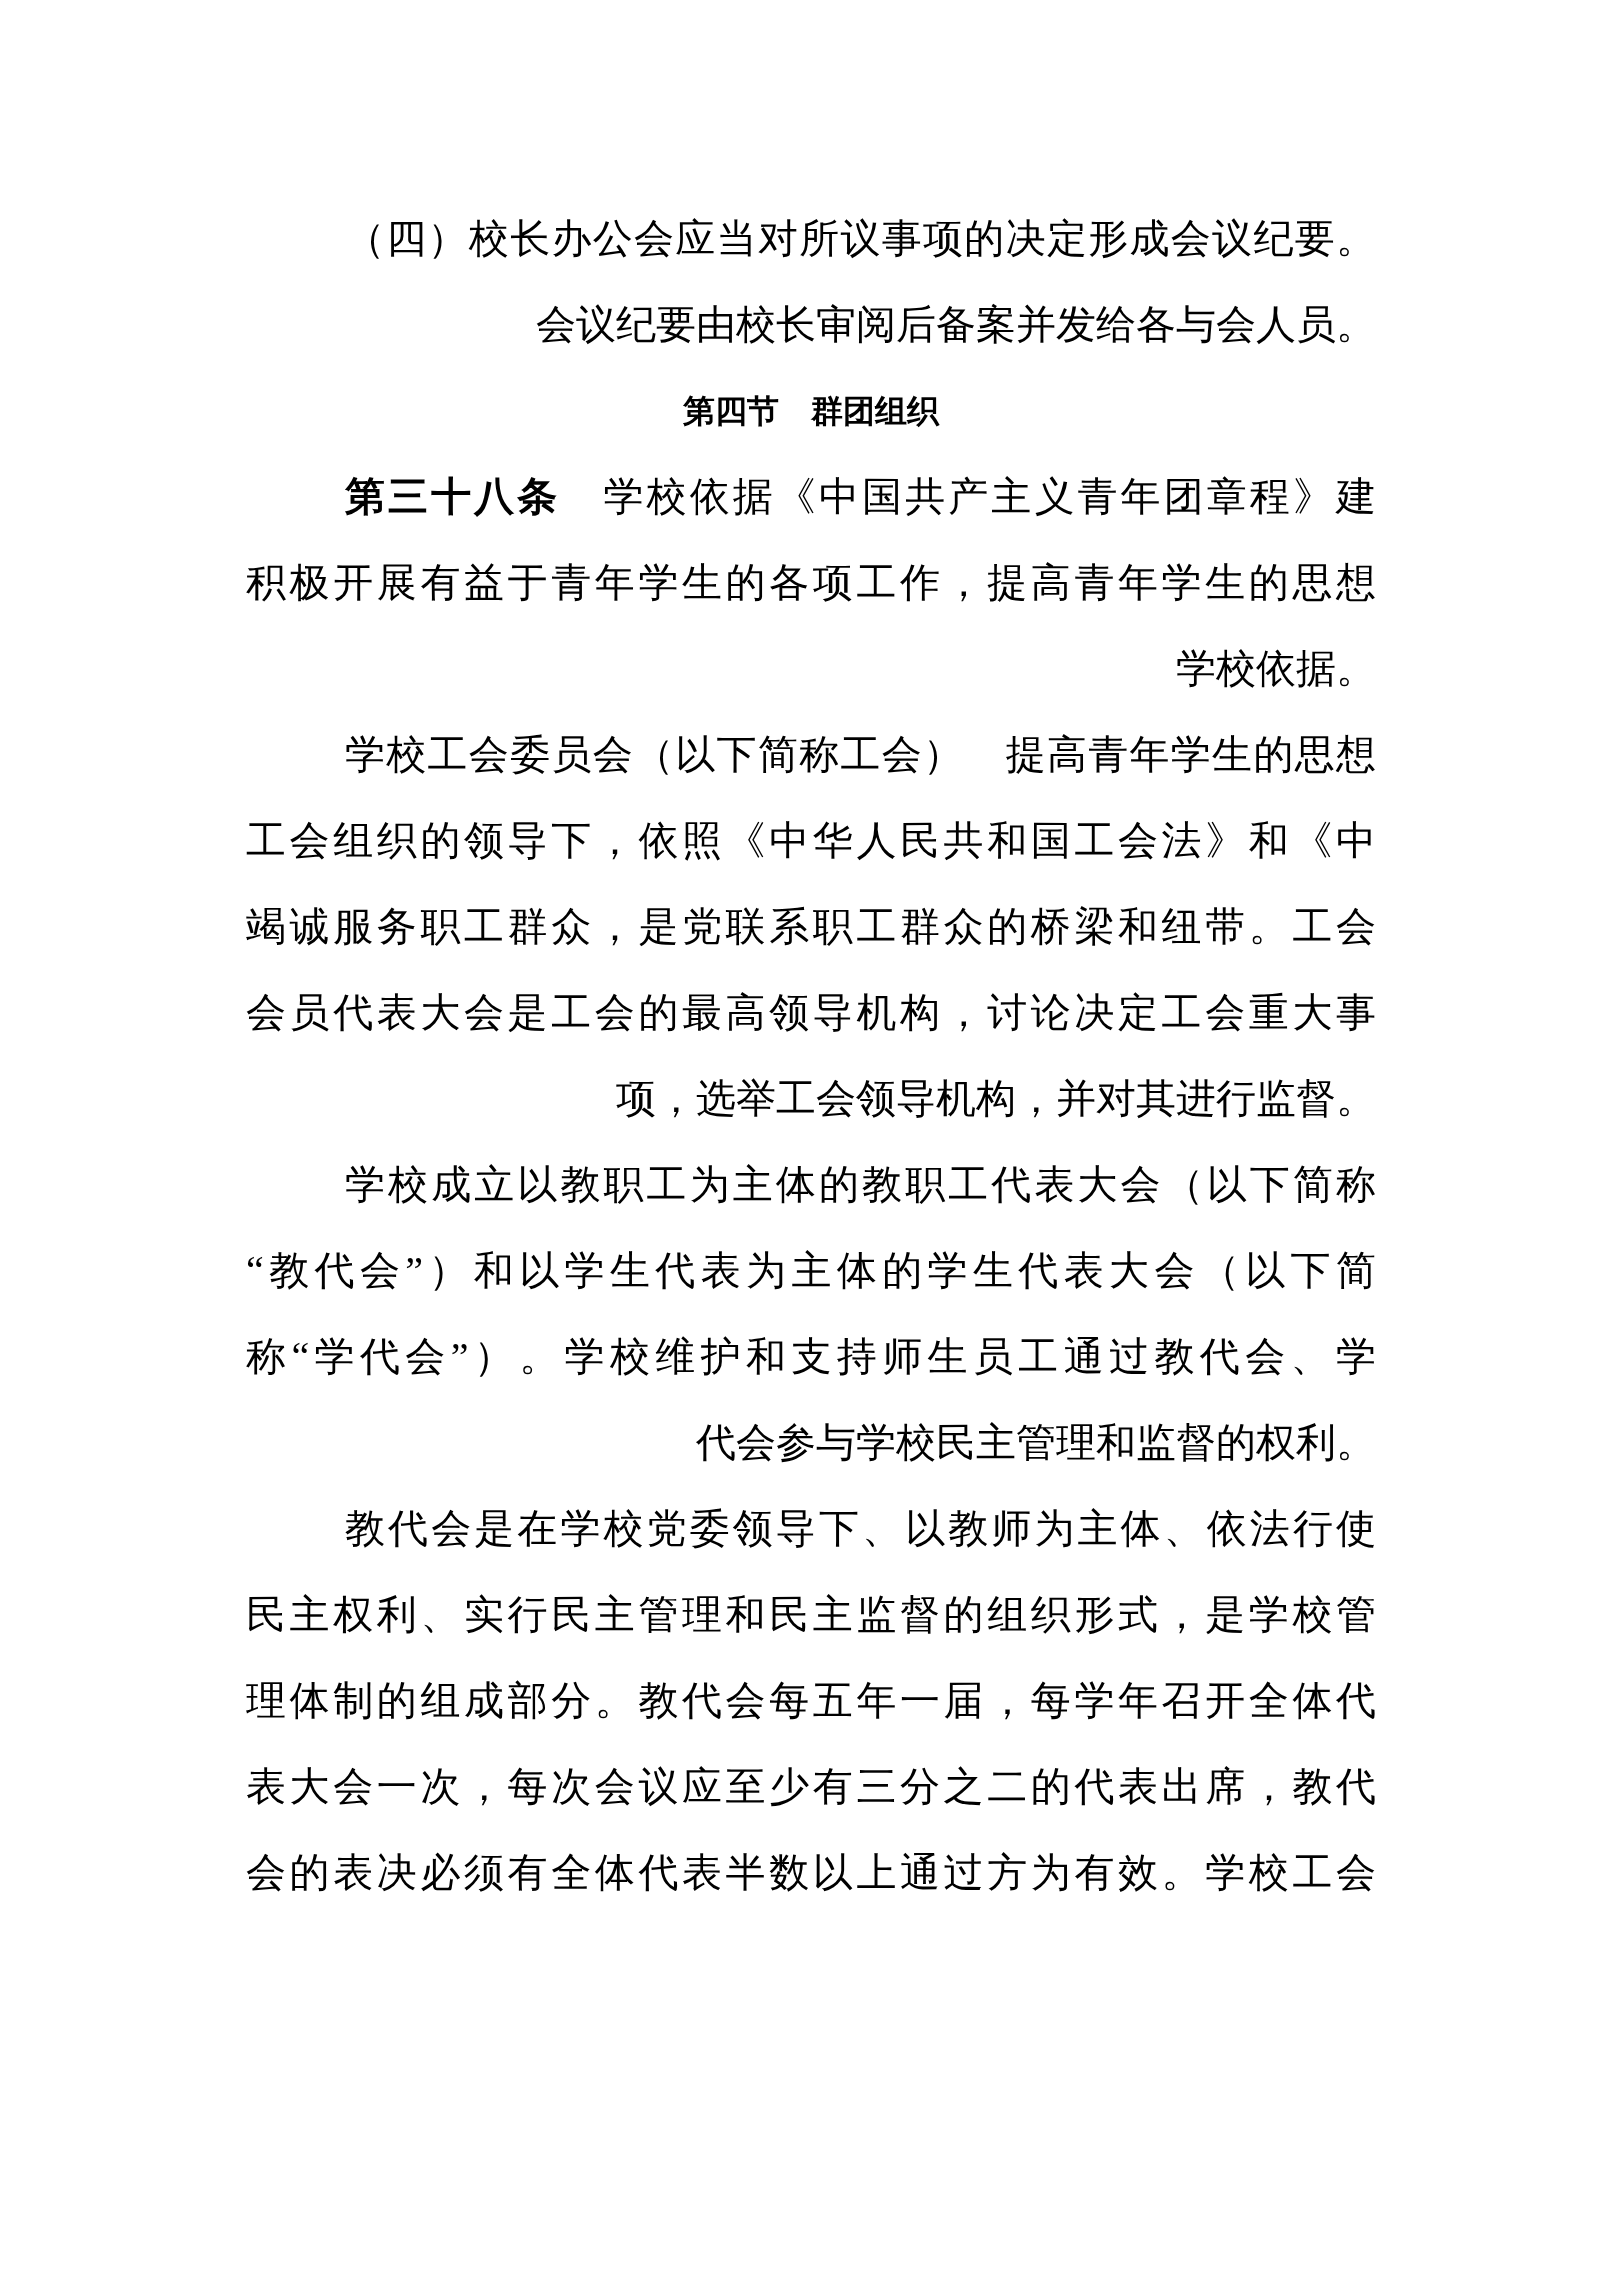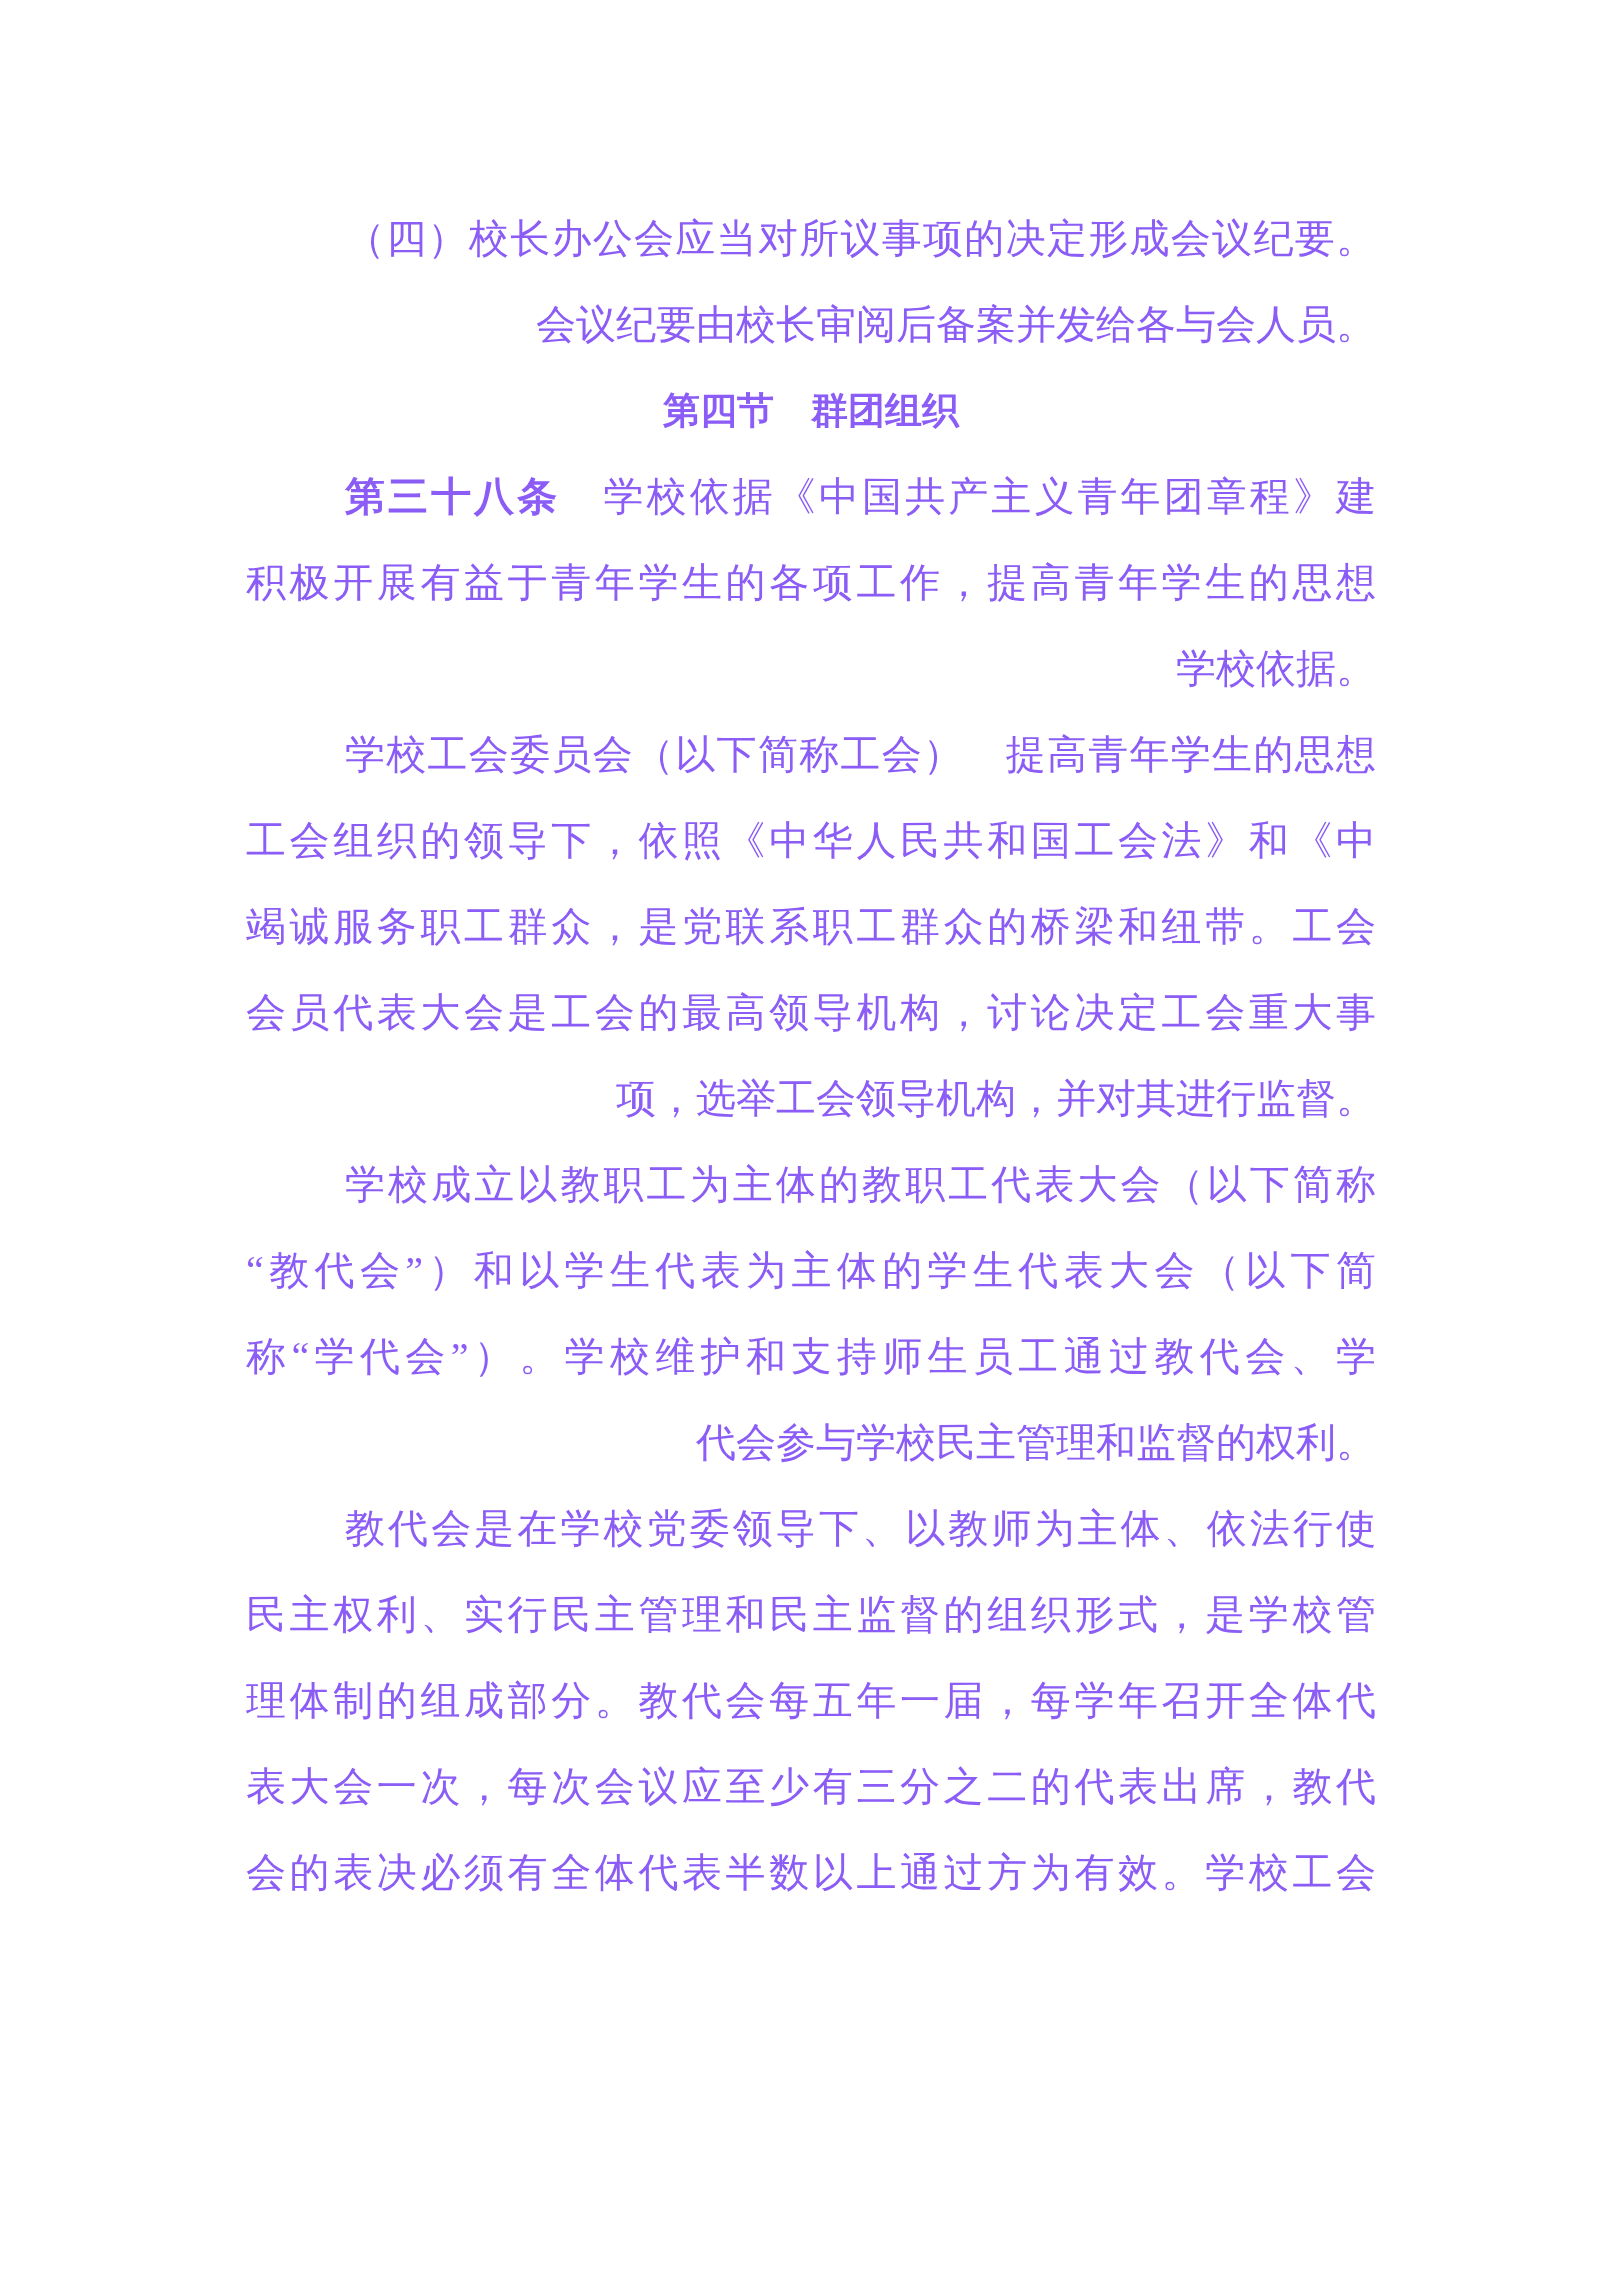--- a/index.html
+++ b/index.html
@@ -8,21 +8,21 @@
     height: 2295px;
     background: #ffffff;
     position: relative;
   }
   .page {
     position: absolute;
     left: 0; top: 0;
     width: 1623px;
     height: 2295px;
     background: #ffffff;
-    color: #8b5cf6;
+    color: #000000;
     font-family: "Liberation Serif", "DejaVu Serif", serif;
     overflow: hidden;
   }
   .content {
     position: absolute;
     left: 246px;
     top: 196px;
     width: 1130px;
   }
   .line {
@@ -36,21 +36,21 @@
   .fill {
     text-align: justify;
     text-justify: inter-character;
     text-align-last: justify;
   }
   
   .indent { padding-left: 99px; }
   .heading {
     font-weight: 700;
     text-align-last: center;
-    font-size: 37px;
+    font-size: 32px;
   }
   .bold { font-weight: 700; font-family: Liberation Serif, serif; }
 </style>
 </head>
 <body>
 
 <div class="page">
   <div class="content">
 
     <div class="line fill indent">（四）校长办公会应当对所议事项的决定形成会议纪要。</div>

